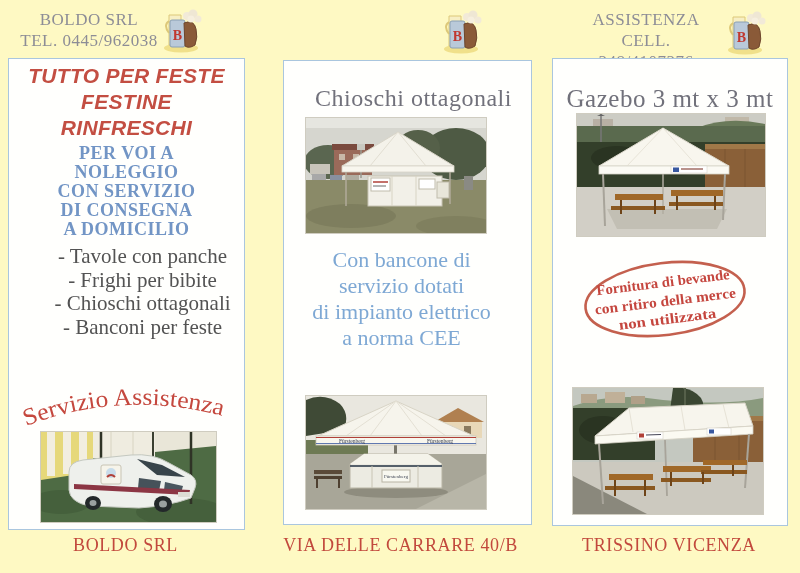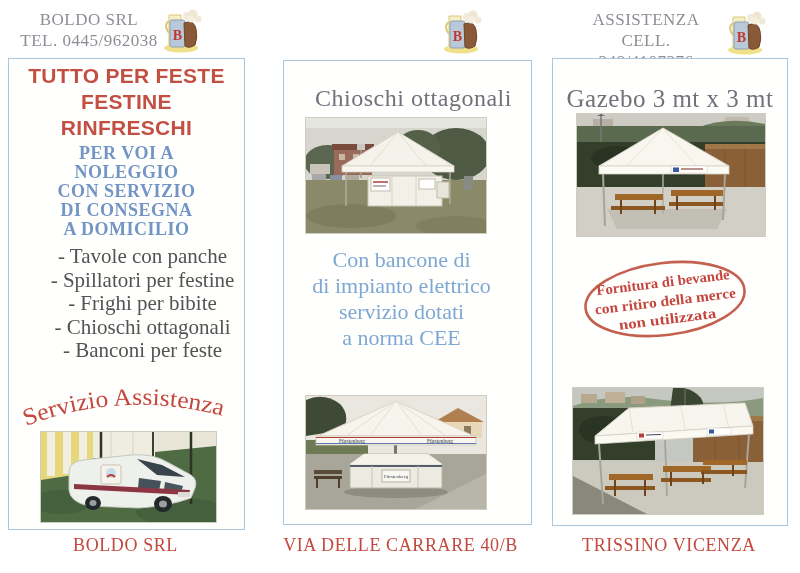--- a/index.html
+++ b/index.html
@@ -1,16 +1,16 @@
 <!DOCTYPE html>
 <html><head>
 <meta charset="utf-8">
 <style>
   html,body{margin:0;padding:0;background:#e8e8e8;}
-  .page{position:relative;width:800px;height:573px;background:#ffffff;overflow:hidden;
+  .page{position:relative;width:800px;height:573px;background:#fef9c3;overflow:hidden;
         font-family:"Liberation Serif",serif;}
   .abs{position:absolute;}
 
   
   .hdr{color:#8d8d96;font-size:17px;line-height:21px;text-align:center;letter-spacing:.5px;}
   .logo{width:44px;height:46px;}
 
   
   .box{position:absolute;border:1px solid #aac6de;background:#fffffd;}
 
@@ -65,35 +65,34 @@
 
   <div class="abs hdr" style="left:572px;top:9px;width:148px;">
     <div>ASSISTENZA</div>
     <div>CELL. 348/4107376</div>
   </div>
   <svg class="abs logo" style="left:722px;top:9px;">
       <use href="#mugs"></use>
     </svg>
 
   <div class="box" style="left:8px;top:58px;width:235px;height:470px;">
-    <div class="headline" style="margin-top:4px;">
+    <div class="headline" style="margin-top:4px;font-style:italic;">
       <div>TUTTO PER FESTE</div>
       <div>FESTINE</div>
       <div>RINFRESCHI</div>
     </div>
     <div class="subhead" style="margin-top:3px;">
       <div>PER VOI A</div>
       <div>NOLEGGIO</div>
       <div>CON SERVIZIO</div>
       <div>DI CONSEGNA</div>
       <div>A DOMICILIO</div>
     </div>
     <div class="rentlist" style="margin-top:6px;">
       <div>- Tavole con panche</div>
-      <div>- Spillatori per festine</div>
       <div>- Frighi per bibite</div>
       <div>- Chioschi ottagonali</div>
       <div>- Banconi per feste</div>
     </div>
 
     <svg class="abs" style="left:5px;top:327px;" width="225" height="48" viewBox="0 0 225 48">
       <defs>
           <path id="arcP" d="M 12,40 Q 112,2 216,32" fill="none"></path>
         </defs>
       <text font-family="Liberation Serif,serif" font-size="24" fill="#c5483e">
@@ -166,22 +165,22 @@
       <rect x="65" y="60" width="19" height="13" fill="#ffffff" stroke="#c0bcac"></rect>
       <line x1="67" y1="64" x2="82" y2="64" stroke="#b04038" stroke-width="1.5"></line>
       <line x1="67" y1="68" x2="80" y2="68" stroke="#6a6a6a" stroke-width="1"></line>
       <rect x="113" y="61" width="16" height="10" fill="#ffffff" stroke="#c0bcac"></rect>
       <rect x="131" y="64" width="12" height="16" fill="#e8e6da" stroke="#c0bcac"></rect>
       <rect x="158" y="58" width="9" height="14" fill="#8a8a84"></rect>
     </svg>
 
     <div class="bodyblue abs" style="left:0;top:186px;width:235px;">
       <div>Con bancone di</div>
+      <div>servizio dotati</div>
       <div>di impianto elettrico</div>
-      <div>servizio dotati</div>
       <div>a norma CEE</div>
     </div>
 
     <svg class="abs photo" style="left:21px;top:334px;" width="180" height="113" viewBox="0 0 180 113">
       <rect width="180" height="113" fill="#e9e7df"></rect>
       <path d="M0,4 q18,-8 34,4 q10,10 4,26 L0,40 Z" fill="#3f4a36"></path>
       <ellipse cx="95" cy="32" rx="40" ry="16" fill="#4a5540"></ellipse>
       <path d="M128,26 L152,12 L178,26 Z" fill="#b08050"></path>
       <rect x="132" y="26" width="44" height="16" fill="#e8d8b8"></rect>
       <rect x="140" y="30" width="7" height="8" fill="#8a7a5e"></rect>

